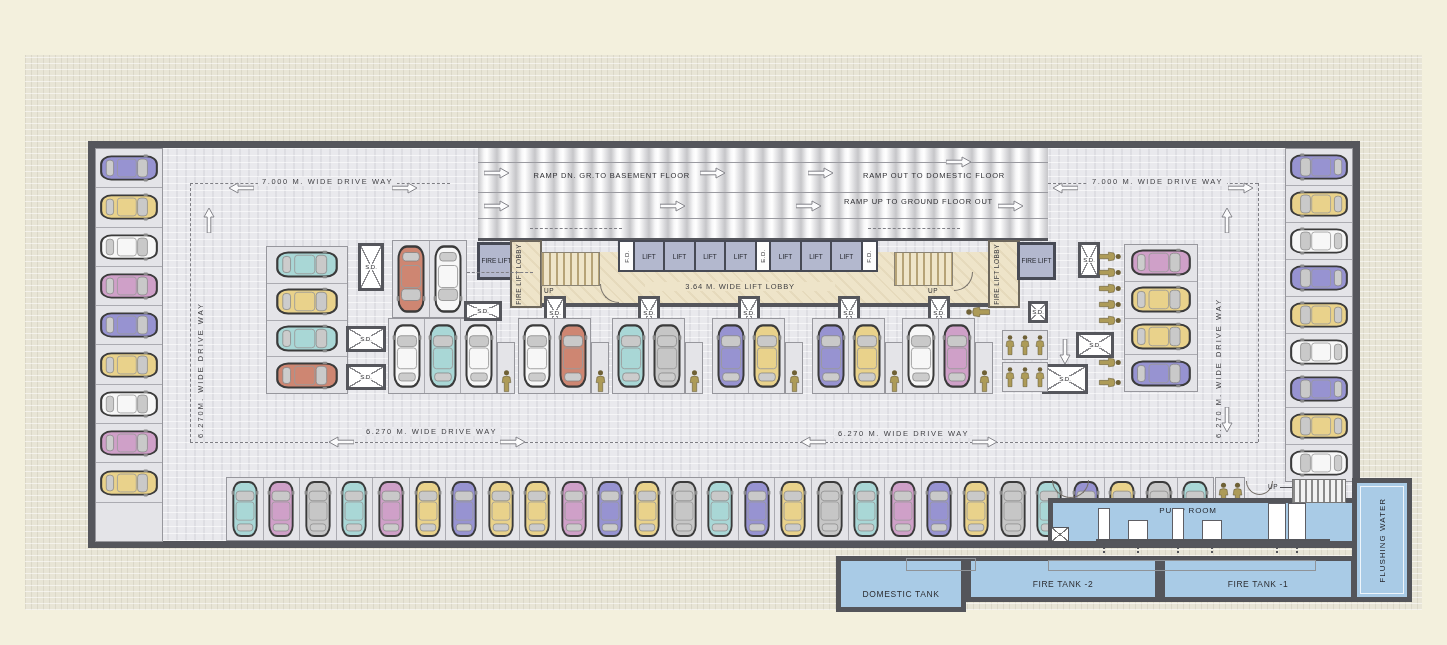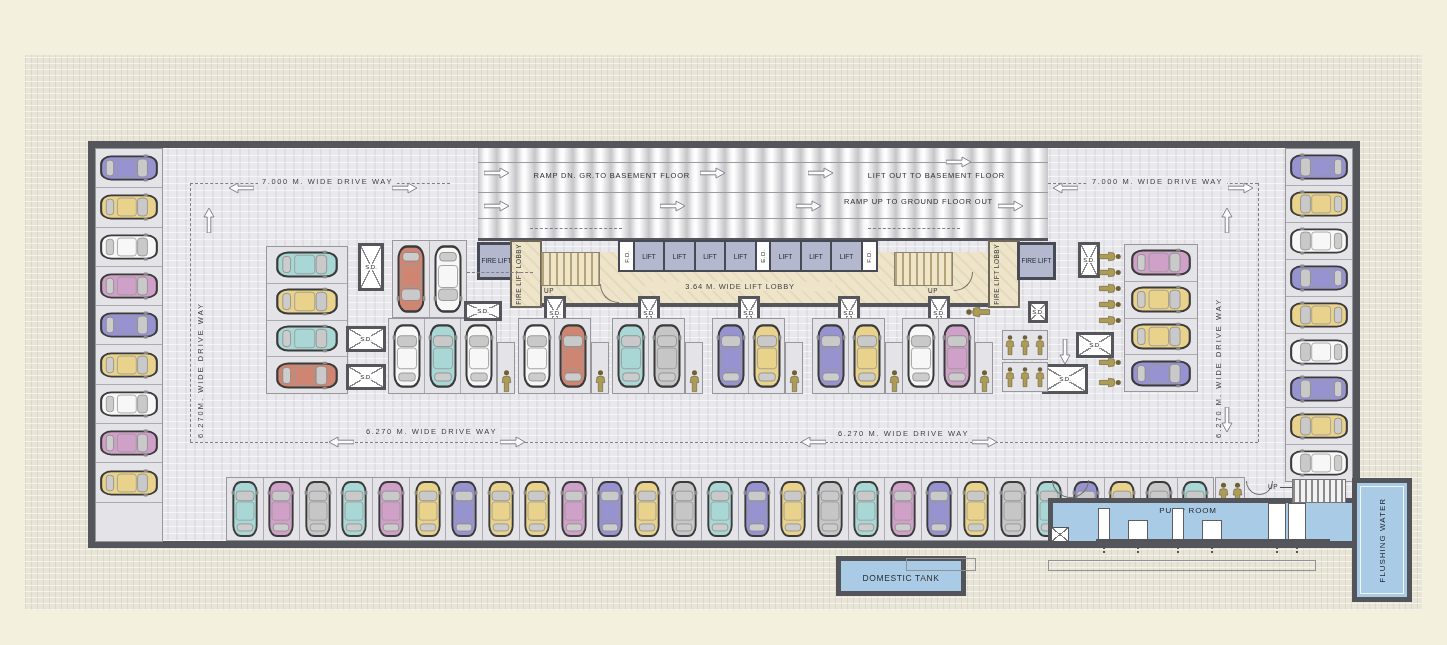--- a/index.html
+++ b/index.html
@@ -91,21 +91,21 @@
   <div class="panel"></div>
 
   <div class="plan"></div>
 
   <div class="ramp"></div>
   <div class="rampline" style="top:162px"></div>
   <div class="rampline" style="top:192px"></div>
   <div class="rampline" style="top:218px"></div>
   <div class="rampbottom"></div>
   <div class="ramplbl" style="left:505px;top:171px;width:185px">RAMP DN.  GR.TO BASEMENT FLOOR</div>
-  <div class="ramplbl" style="left:840px;top:171px;width:165px">LIFT OUT TO BASEMENT FLOOR</div>
+  <div class="ramplbl" style="left:840px;top:171px;width:165px">RAMP OUT TO DOMESTIC FLOOR</div>
   <div class="ramplbl" style="left:828px;top:197px;width:165px">RAMP UP TO GROUND FLOOR OUT</div>
   <div class="arrowbox arr-right" style="left:484px;top:165px"><svg viewBox="0 0 26 12" width="26" height="12">
     <polygon points="0,4.2 16,4.2 16,1 25,6 16,11 16,7.8 0,7.8" fill="#fbfbfc" stroke="#85858b" stroke-width="1"></polygon>
       </svg></div>
   <div class="arrowbox arr-right" style="left:700px;top:165px"><svg viewBox="0 0 26 12" width="26" height="12">
     <polygon points="0,4.2 16,4.2 16,1 25,6 16,11 16,7.8 0,7.8" fill="#fbfbfc" stroke="#85858b" stroke-width="1"></polygon>
       </svg></div>
   <div class="arrowbox arr-right" style="left:808px;top:165px"><svg viewBox="0 0 26 12" width="26" height="12">
     <polygon points="0,4.2 16,4.2 16,1 25,6 16,11 16,7.8 0,7.8" fill="#fbfbfc" stroke="#85858b" stroke-width="1"></polygon>
       </svg></div>
@@ -1186,18 +1186,24 @@
   <div class="arc" style="left:1246px;top:481px;width:13px;height:13px"></div>
   <div class="arc r" style="left:1259px;top:481px;width:13px;height:13px"></div>
   <div class="stair gray" style="left:1292px;top:479px;width:52px;height:22px"></div>
   <div class="uplbl" style="left:1268px;top:483px">UP</div>
   <div class="abs" style="left:1280px;top:487px;width:12px;height:1px;background:#54555a"></div>
 
   <div class="bluestrip" style="left:1352px;top:478px;width:60px;height:124px">
     <div class="inner"></div>
     <span class="vlbl" style="position:static;transform:rotate(180deg);font-size:8px;letter-spacing:1px;color:#24262c">FLUSHING WATER</span>
   </div>
-  <div class="tank" style="left:836px;top:556px;width:130px;height:40px">
+  <div class="tank" style="left:836px;top:556px;width:130px;height:56px">
       <span>DOMESTIC TANK</span>
+    </div>
+  <div class="tank" style="left:966px;top:556px;width:194px;height:46px">
+      <span>FIRE TANK -2</span>
+    </div>
+  <div class="tank" style="left:1160px;top:556px;width:196px;height:46px">
+      <span>FIRE TANK -1</span>
     </div>
   <div class="abs" style="left:906px;top:558px;width:70px;height:13px;border:1px solid #8f9398"></div>
   <div class="abs" style="left:1048px;top:560px;width:268px;height:11px;border:1px solid #8f9398"></div>
 </div>
 
 </body></html>

